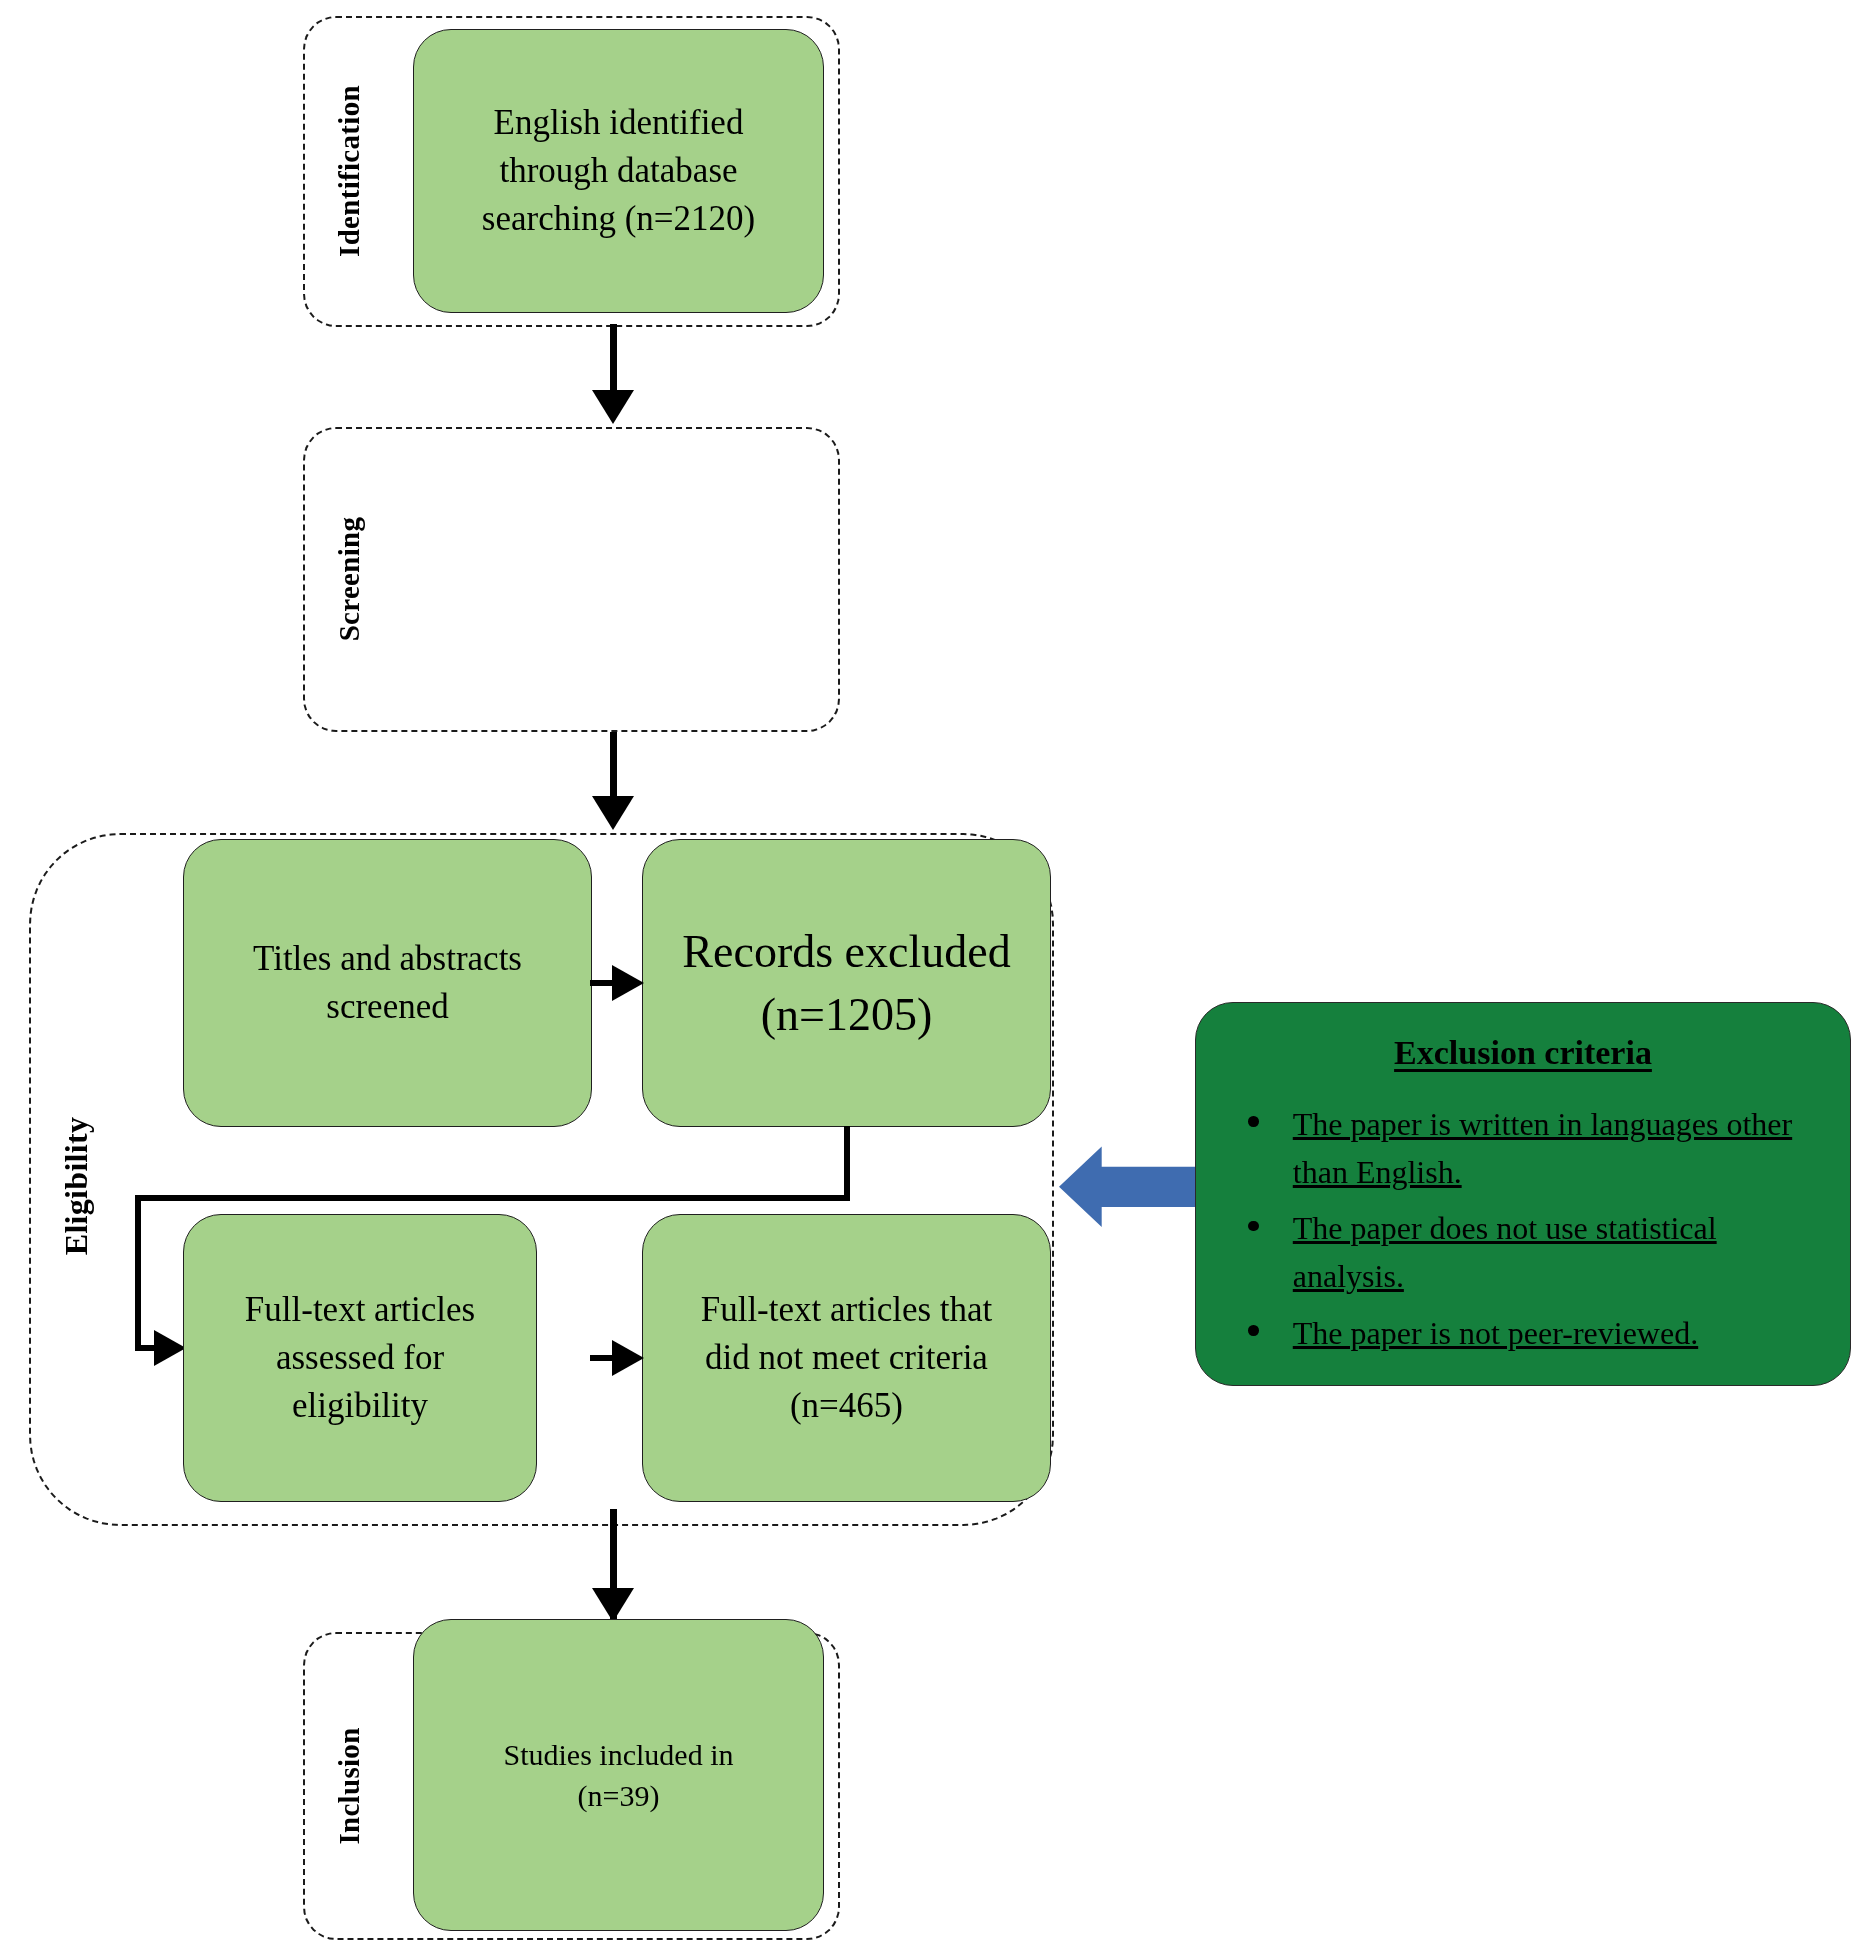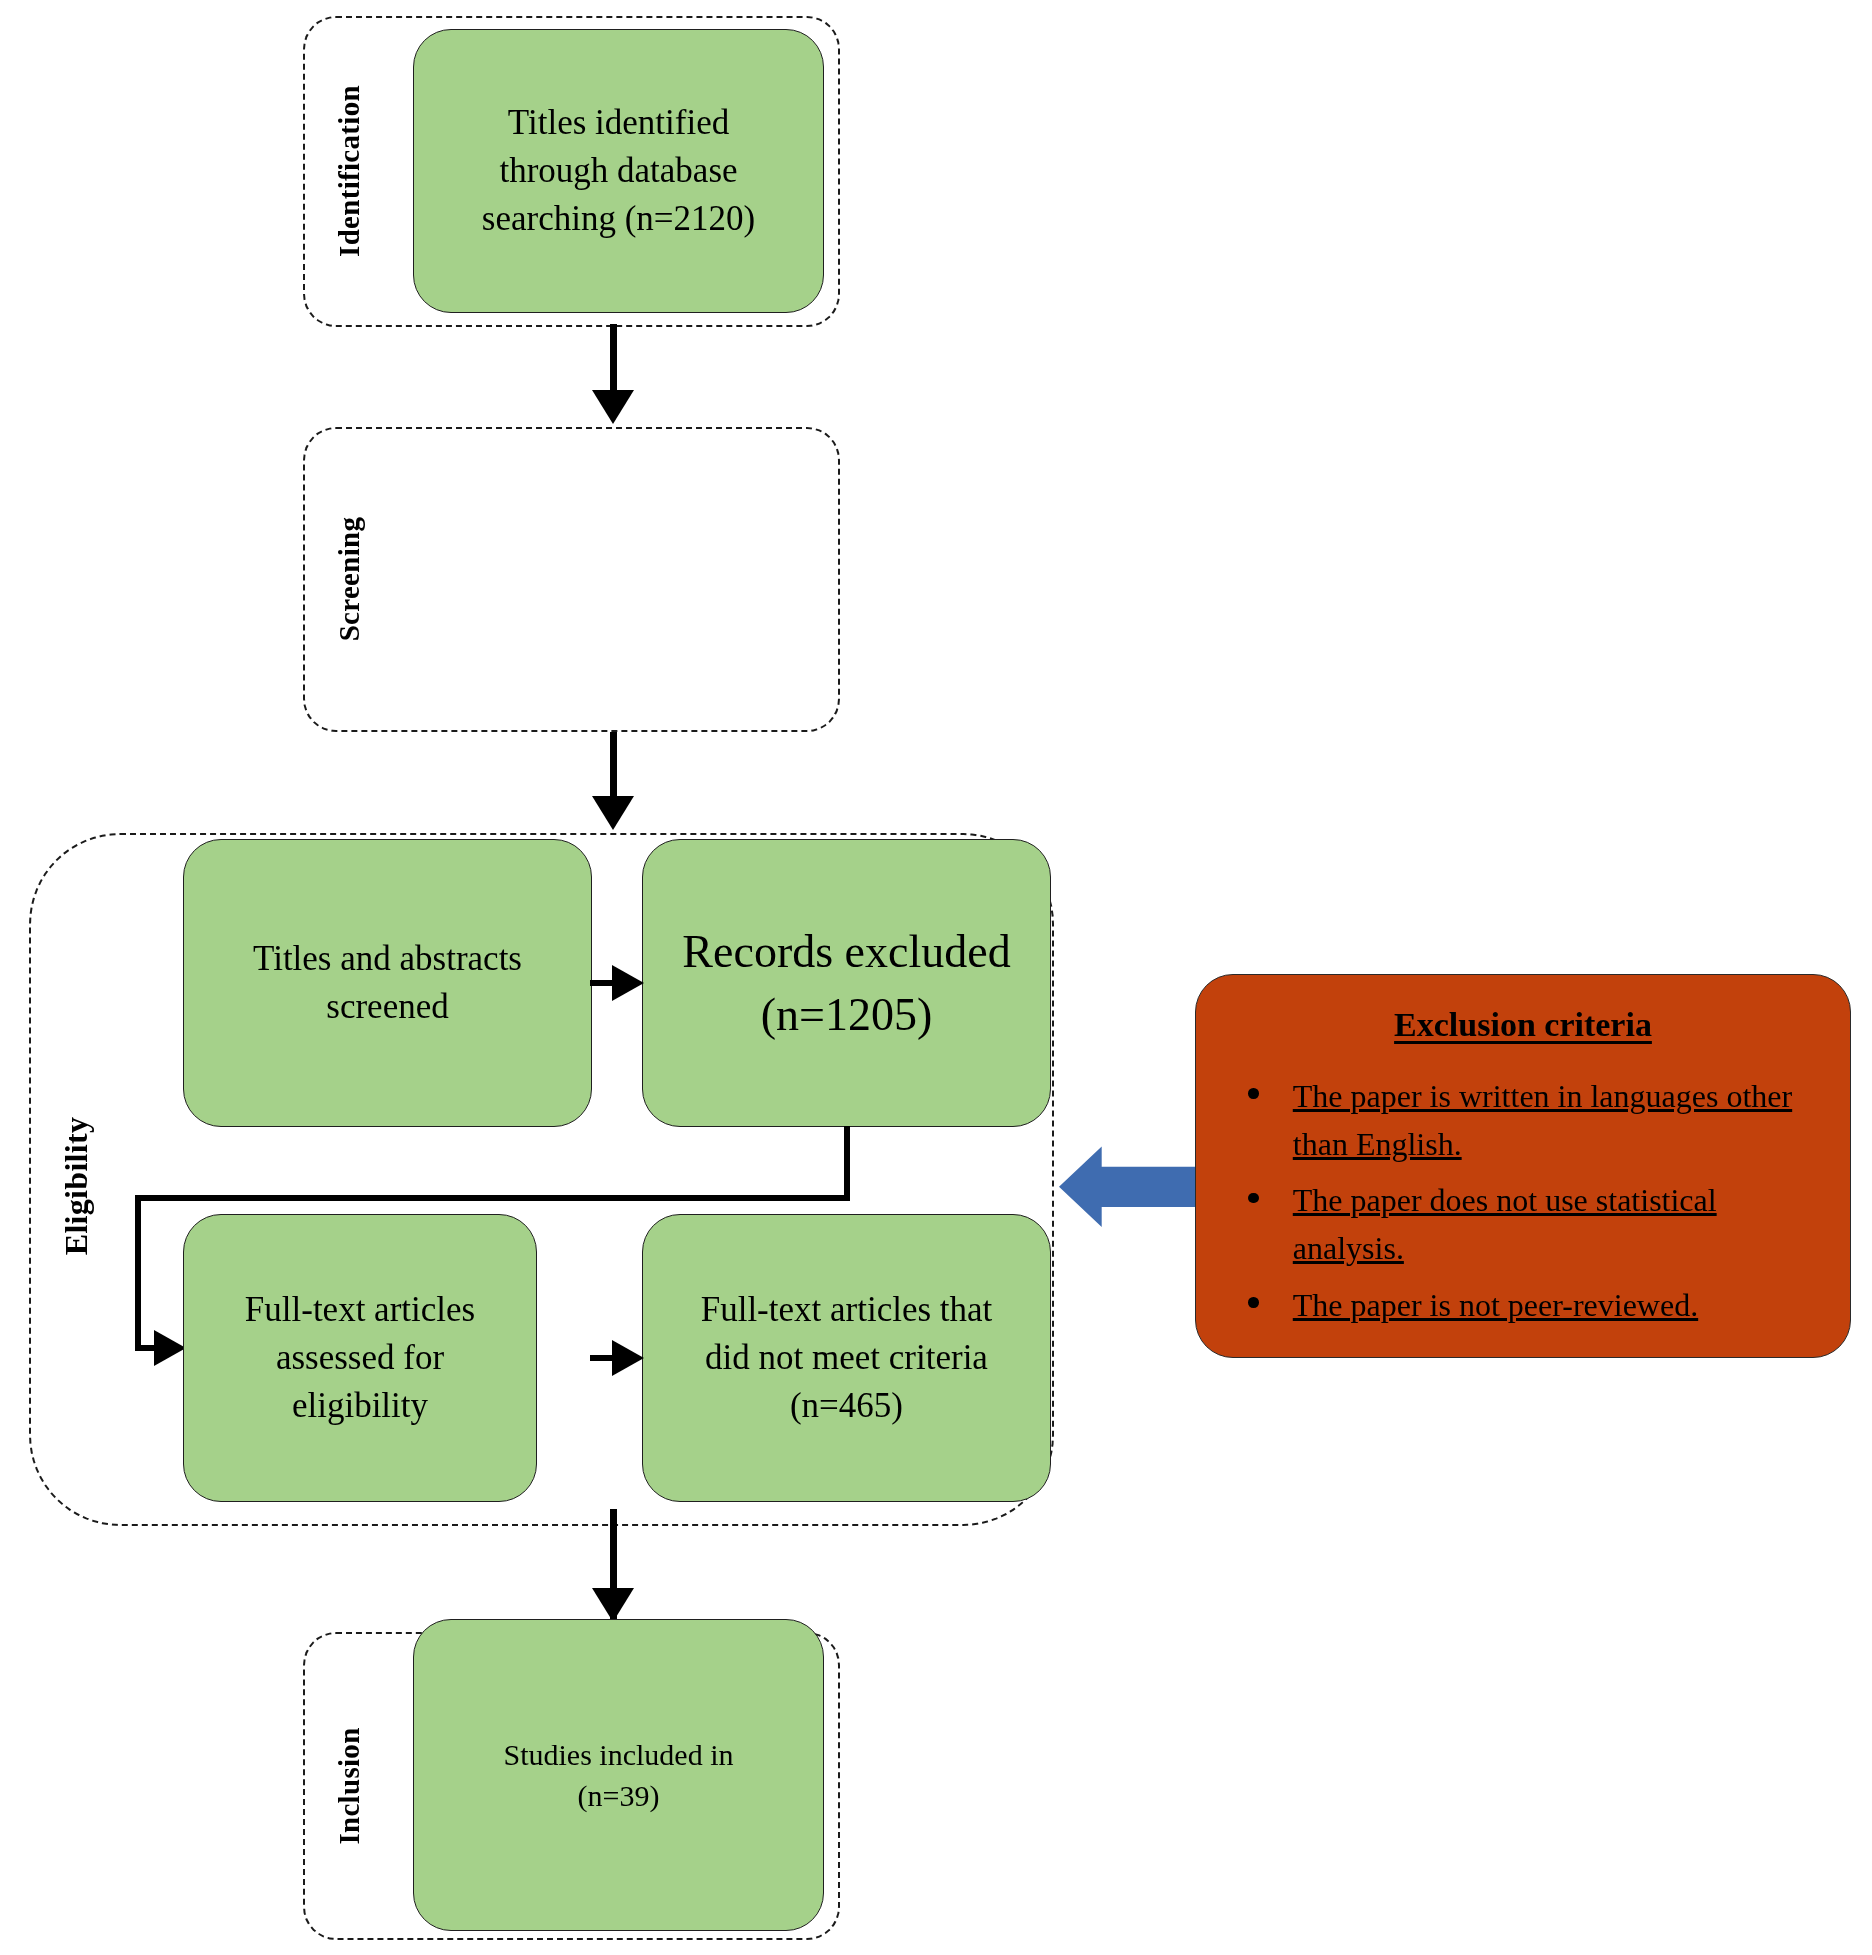--- a/index.html
+++ b/index.html
@@ -53,25 +53,26 @@
     padding: 6.1px 13.4px;
   }
   .node .txt {
     line-height: 1.38;
     width: 100%;
   }
 
   
   .criteria {
     position: absolute;
-    background: #c2410c;
+    background: #15803d;
     border: 1.8px solid #2a2a2a;
     border-radius: 38px;
     box-sizing: border-box;
     padding: 21px 24.4px 18.3px 24.4px;
+    margin-top: 28px;
   }
   .criteria-title {
     text-align: center;
     font-weight: bold;
     text-decoration: underline;
     text-underline-offset: 4.9px;
     text-decoration-thickness: 3px;
     color: #000000;
     margin: 9.8px 0 28px 0;
   }
@@ -129,21 +130,21 @@
 
 <div id="stage">
 
   <div class="phase-box" style="left:303px; top:16px; width:537px; height:311px;"></div>
   <div class="phase-label" style="left:291px; top:157px; width:256px; height:28px; font-size:29px;
               transform: translate(-50%,-50%) rotate(-90deg); text-align:center; line-height:28px;
               left:349px; top:171px;">Identification</div>
 
   <div class="node" style="left:413px; top:29px; width:411px; height:284px; font-size:35px;">
     <div class="txt">
-      <div>Titles identified</div>
+      <div>English identified</div>
       <div>through database</div>
       <div>searching (n=2120)</div>
     </div>
   </div>
 
   <div class="conn" style="left:610px; top:324px; width:6.7px; height:73px;"></div>
   <div class="arrow-head-down" style="left:592px; top:390px;"></div>
 
   <div class="phase-box" style="left:303px; top:427px; width:537px; height:305px;"></div>
   <div class="phase-label" style="width:244px; height:28px; font-size:29px;

